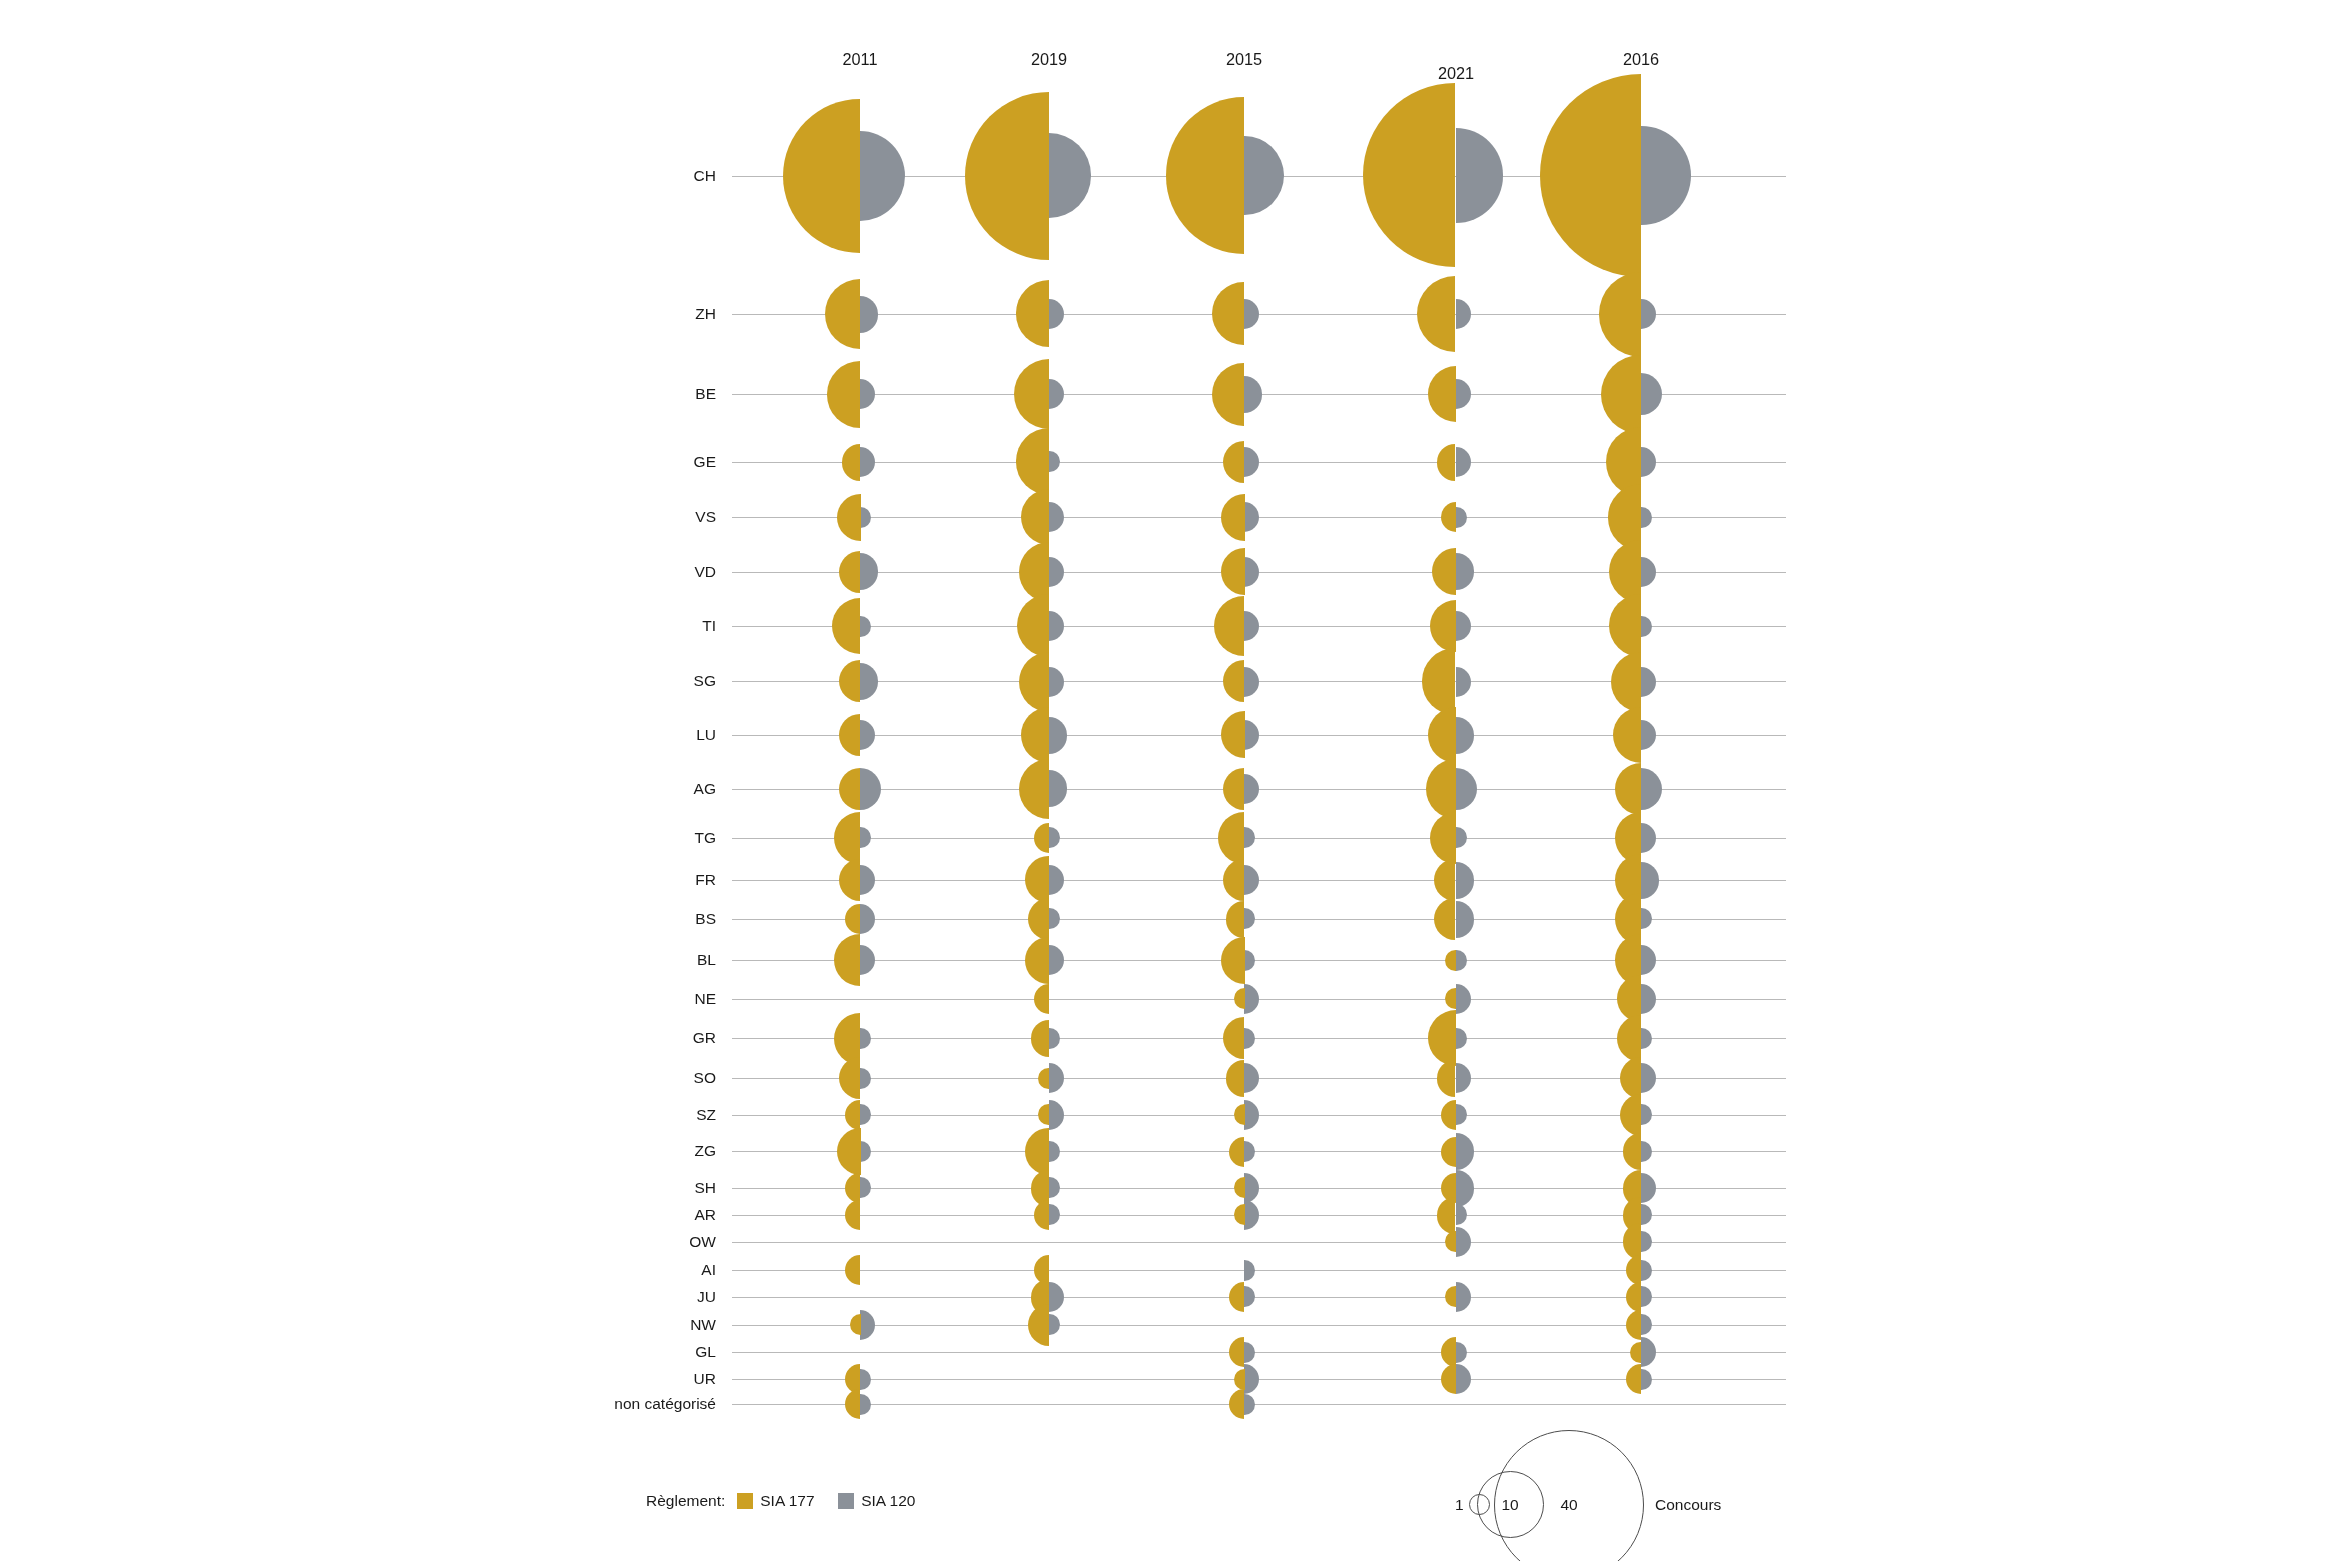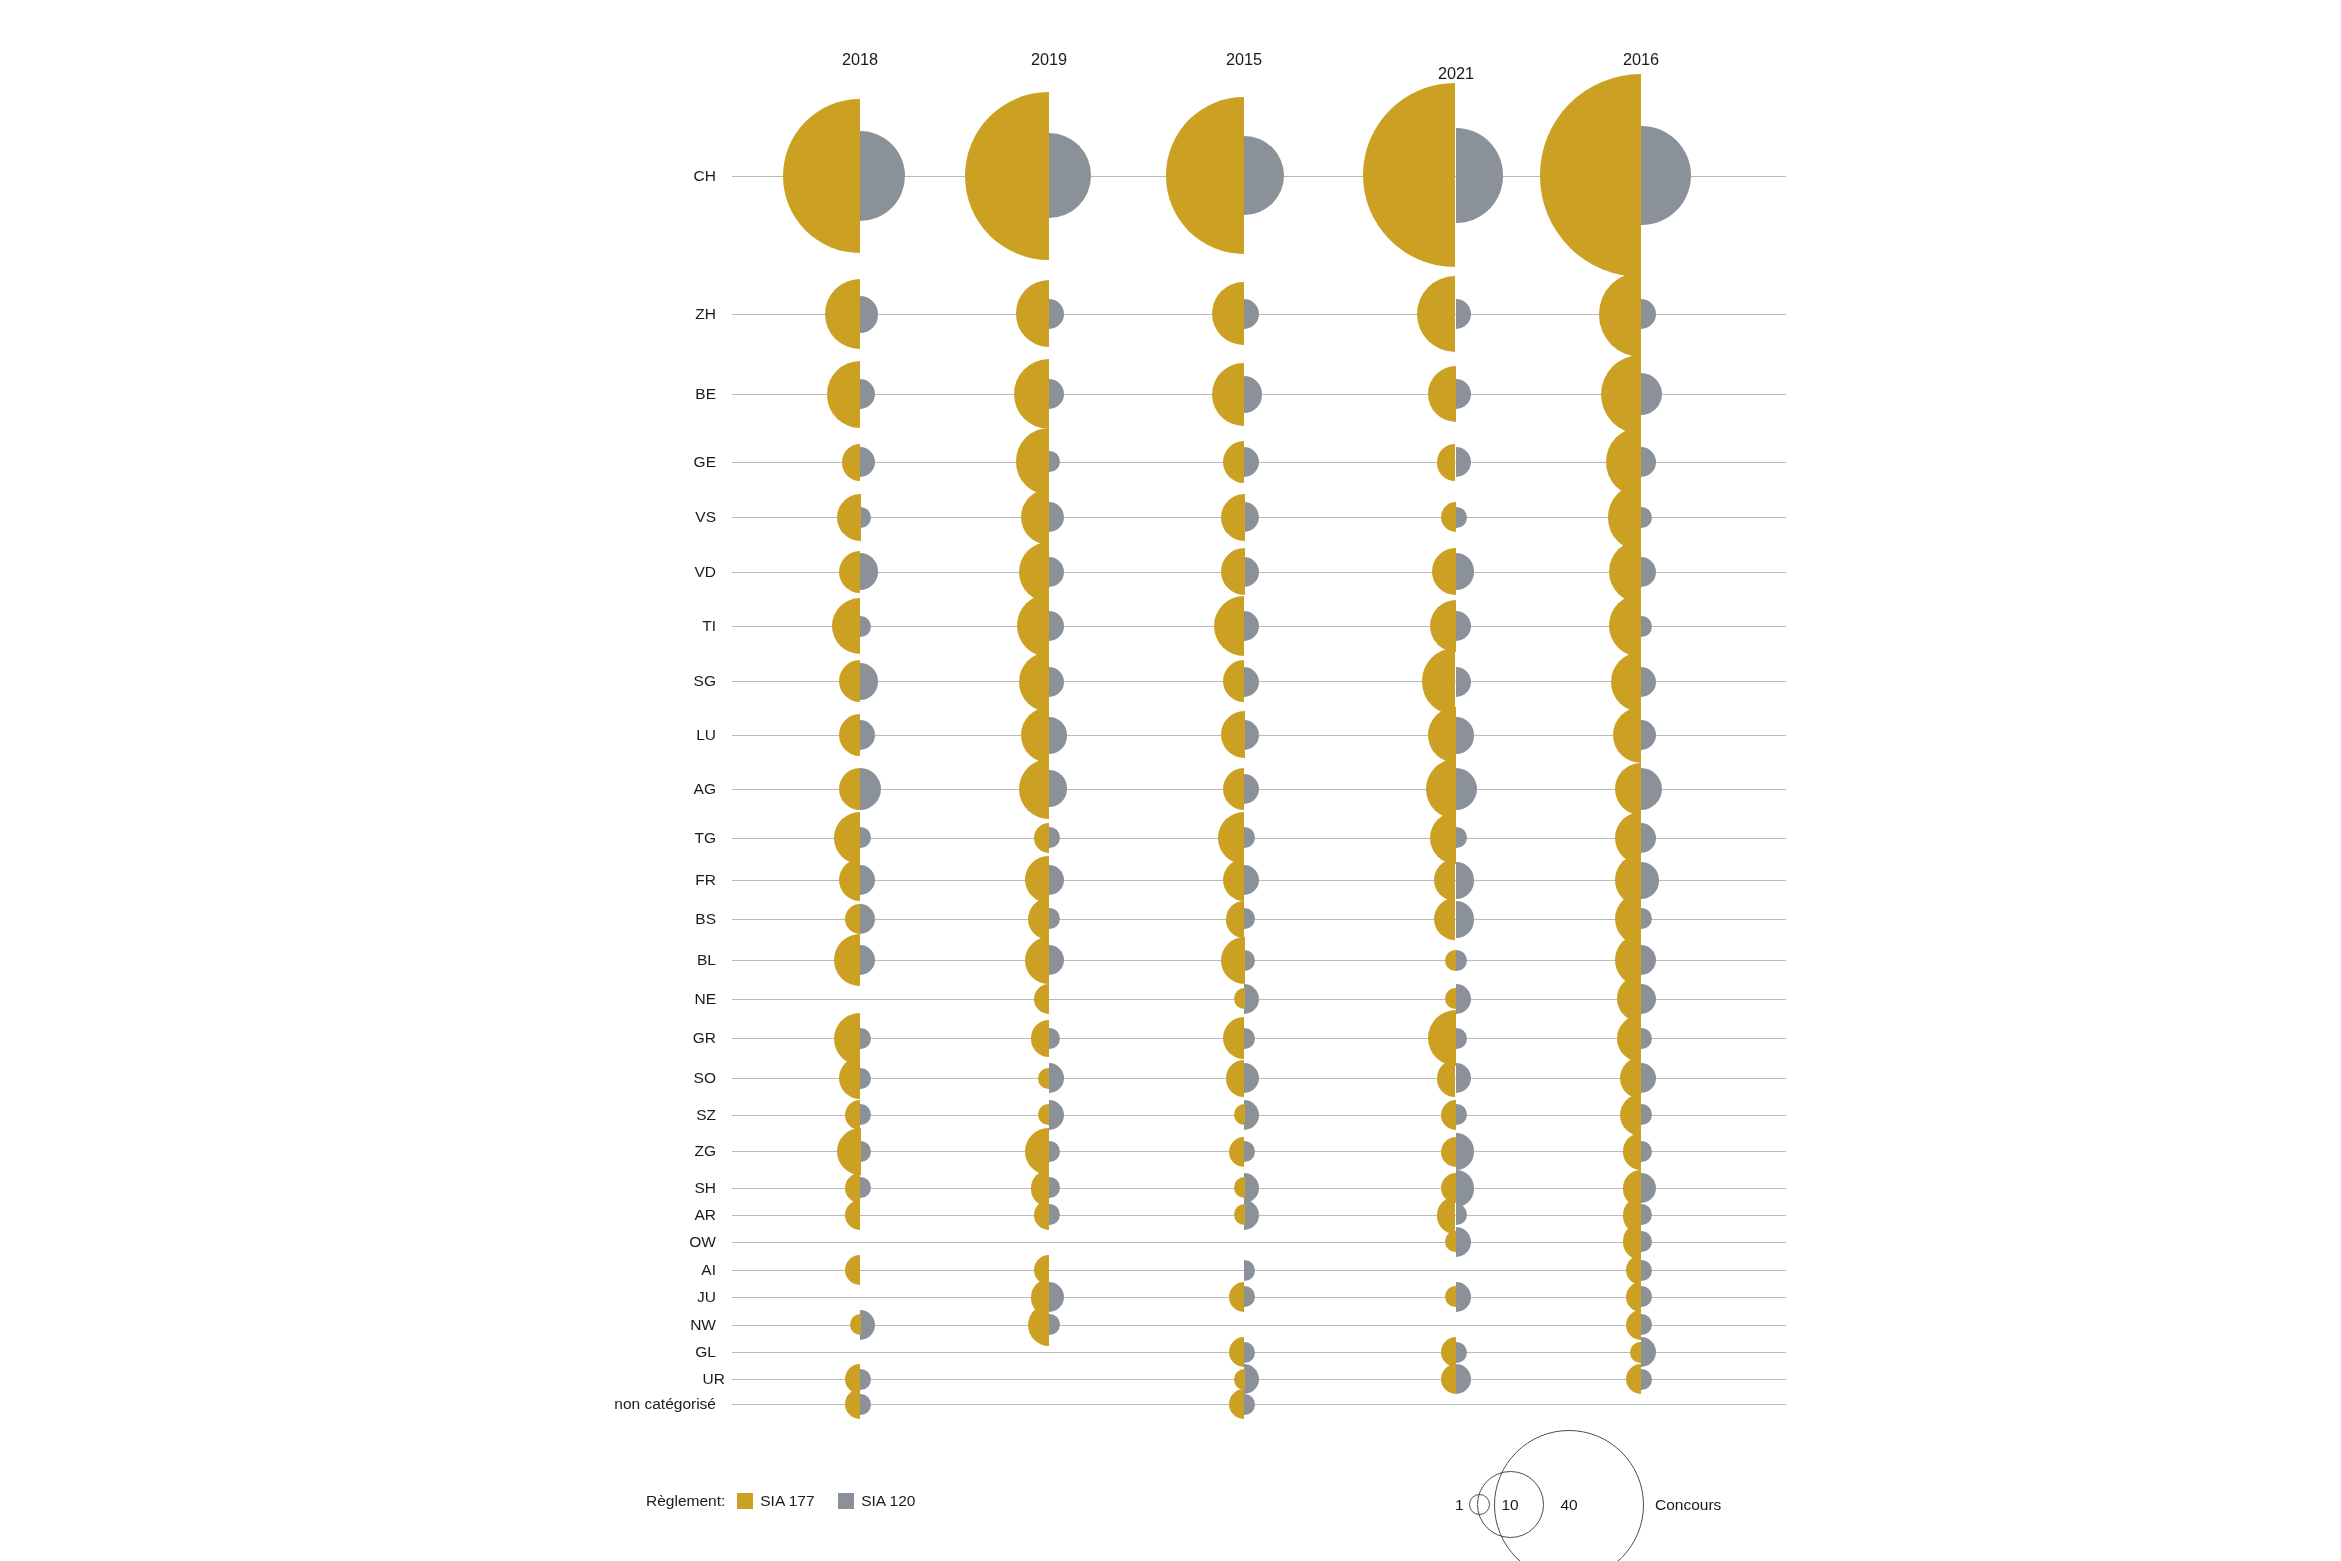--- a/index.html
+++ b/index.html
@@ -110,21 +110,21 @@
     font-size: 15.5px;
     color: #1a1a1a;
     transform: translateY(-50%);
     white-space: nowrap;
   }
 </style>
 </head>
 <body>
 
 <div id="chart-root">
-    <div class="year-header" style="left: 860px; top: 50px;">2018</div>
+    <div class="year-header" style="left: 860px; top: 50px;">2011</div>
     <div class="year-header" style="left: 1049px; top: 50px;">2019</div>
     <div class="year-header" style="left: 1244px; top: 50px;">2015</div>
     <div class="year-header" style="left: 1456px; top: 64px;">2021</div>
     <div class="year-header" style="left: 1641px; top: 50px;">2016</div>
     <div class="row-line" style="left: 732px; width: 1054px; top: 176px;"></div>
     <div class="row-label" style="left: 0px; width: 716px; top: 176px;">CH</div>
     <div class="half-right" style="left: 860px; top: 131px; width: 45px; height: 90px;">
       <div class="shape" style="background: rgb(139, 145, 153);"></div>
     </div>
     <div class="half-left" style="left: 783px; top: 99px; width: 77px; height: 154px;">
@@ -873,21 +873,21 @@
     <div class="half-left" style="left: 1441px; top: 1337px; width: 15px; height: 30px;">
       <div class="shape" style="background: rgb(204, 160, 34);"></div>
     </div>
     <div class="half-right" style="left: 1641px; top: 1337px; width: 15px; height: 30px;">
       <div class="shape" style="background: rgb(139, 145, 153);"></div>
     </div>
     <div class="half-left" style="left: 1630px; top: 1342px; width: 10.6px; height: 21px;">
       <div class="shape" style="background: rgb(204, 160, 34);"></div>
     </div>
     <div class="row-line" style="left: 732px; width: 1054px; top: 1379px;"></div>
-    <div class="row-label" style="left: 0px; width: 716px; top: 1379px; margin-left: 9px;">UR</div>
+    <div class="row-label" style="left: 0px; width: 716px; top: 1379px;">UR</div>
     <div class="half-right" style="left: 860px; top: 1369px; width: 10.6px; height: 21px;">
       <div class="shape" style="background: rgb(139, 145, 153);"></div>
     </div>
     <div class="half-left" style="left: 845px; top: 1364px; width: 15px; height: 30px;">
       <div class="shape" style="background: rgb(204, 160, 34);"></div>
     </div>
     <div class="half-right" style="left: 1244px; top: 1364px; width: 15px; height: 30px;">
       <div class="shape" style="background: rgb(139, 145, 153);"></div>
     </div>
     <div class="half-left" style="left: 1234px; top: 1369px; width: 10.6px; height: 21px;">

